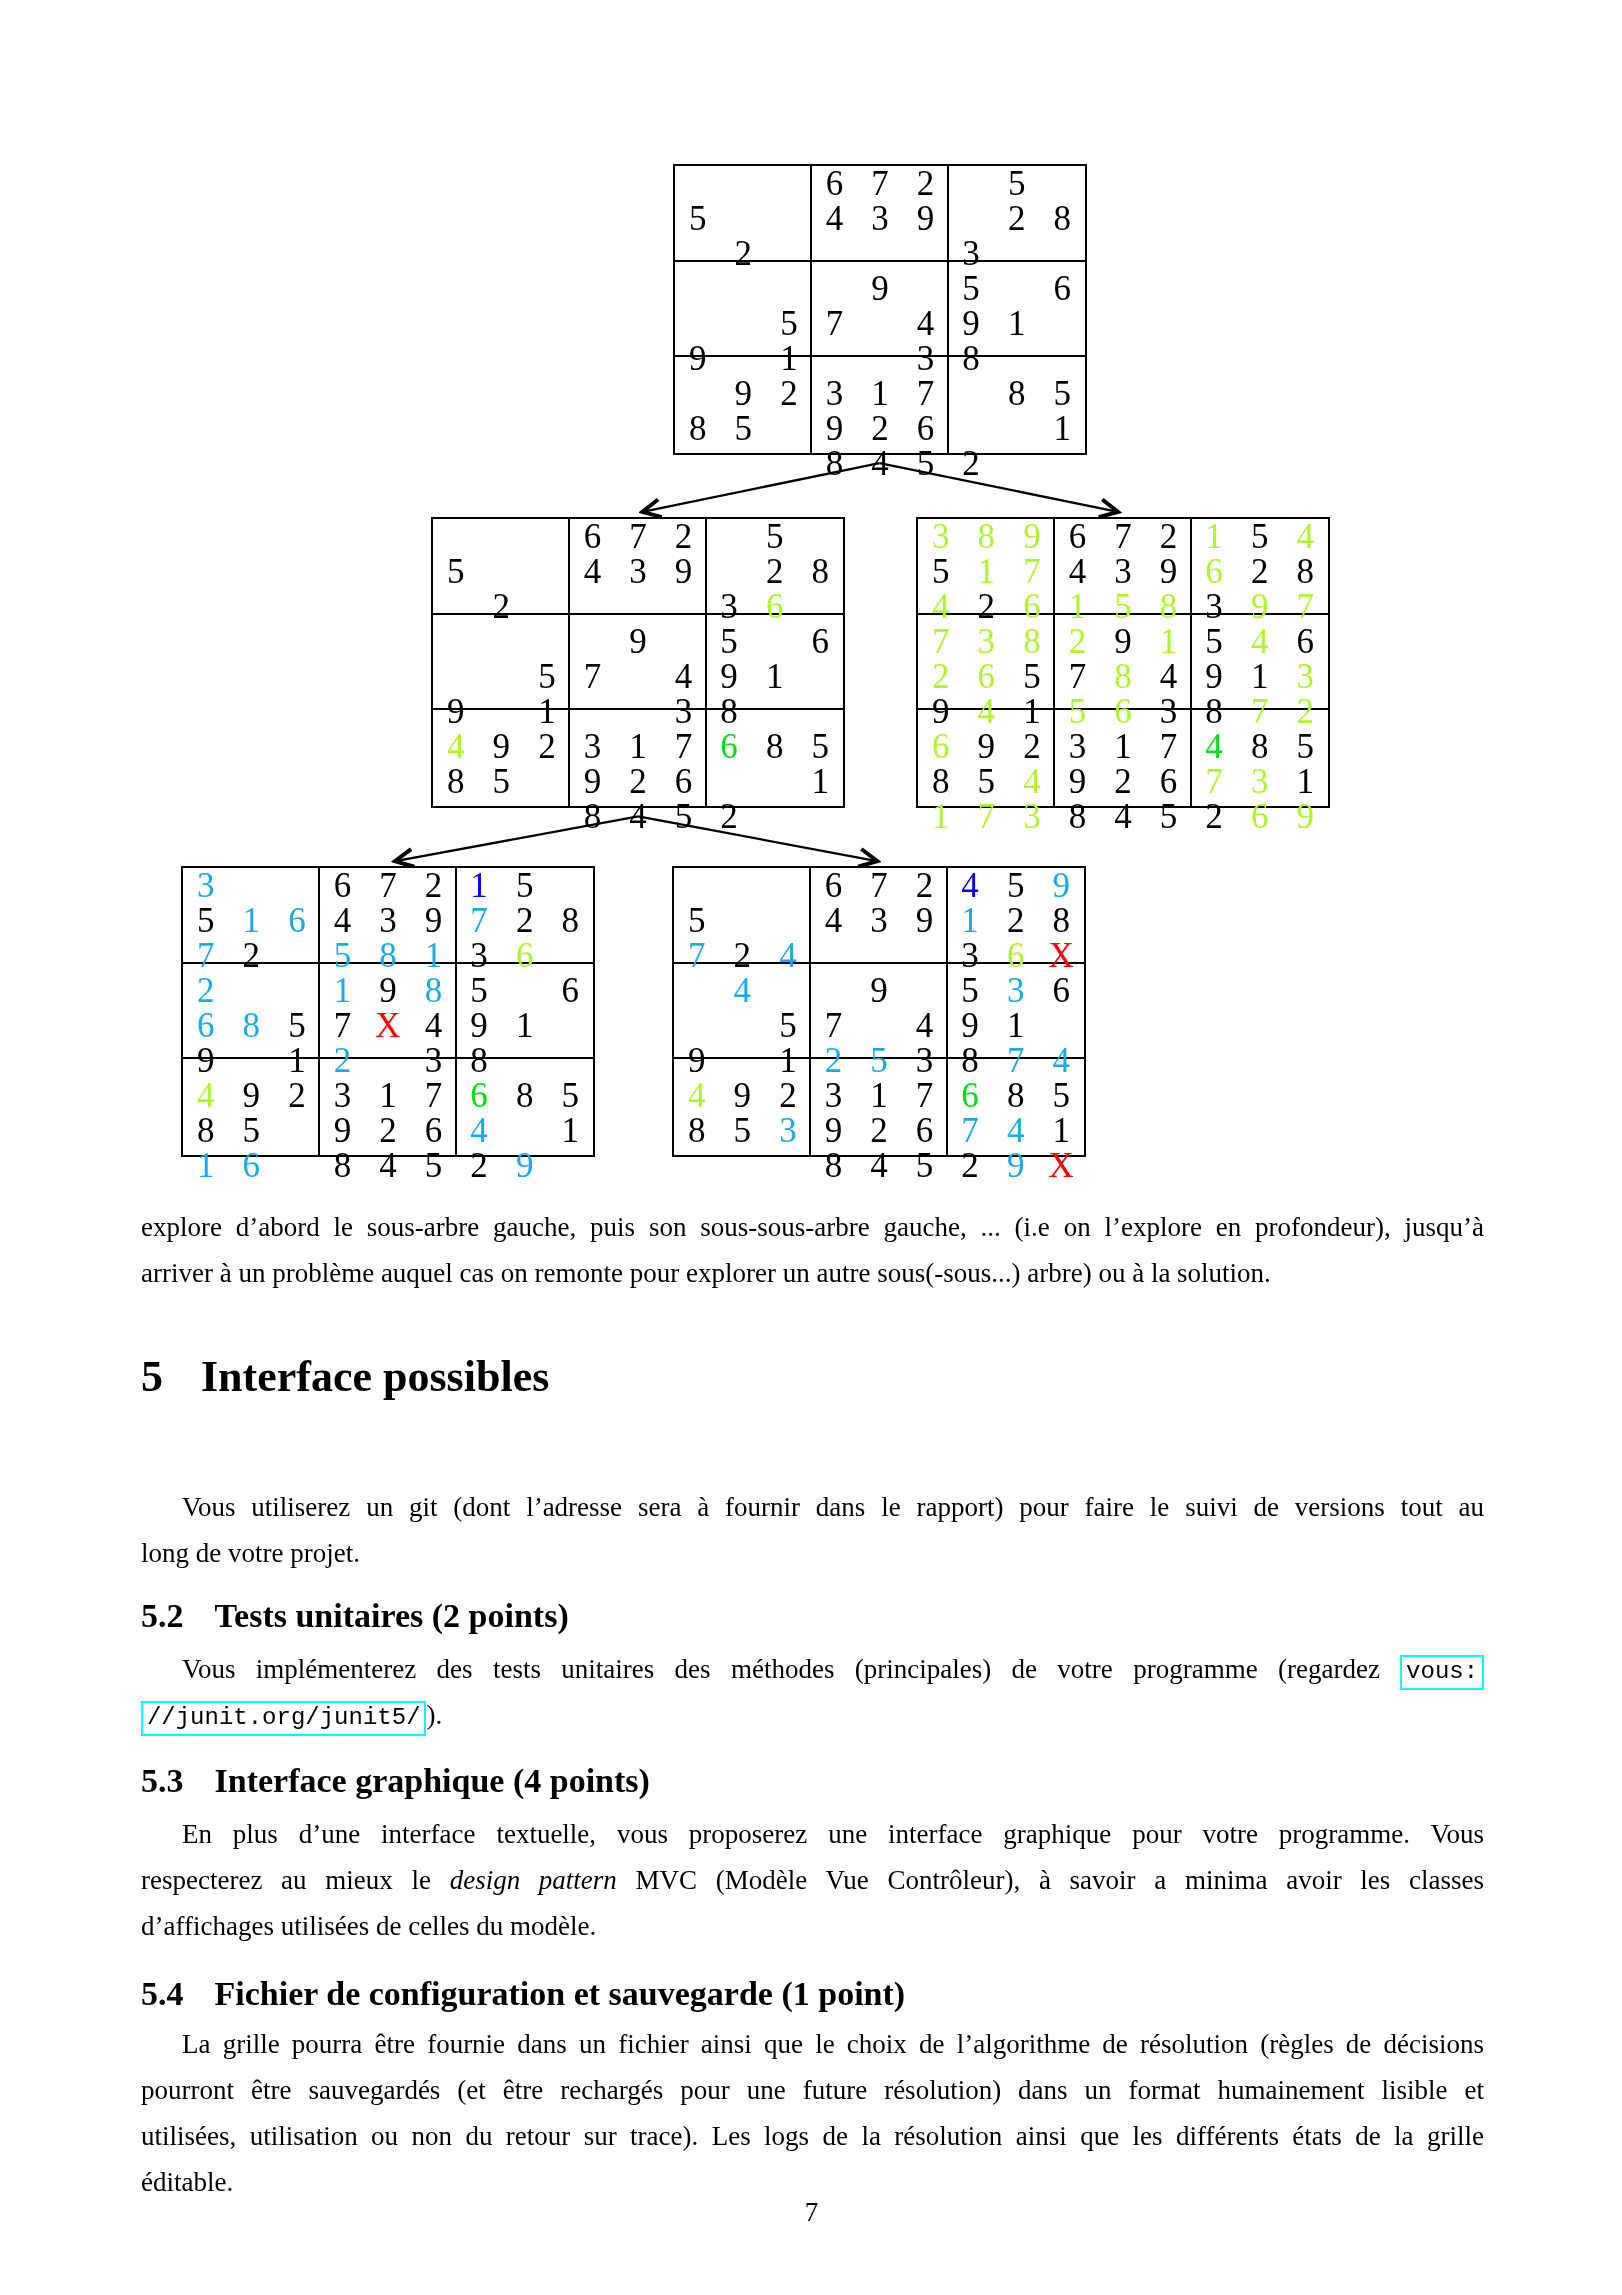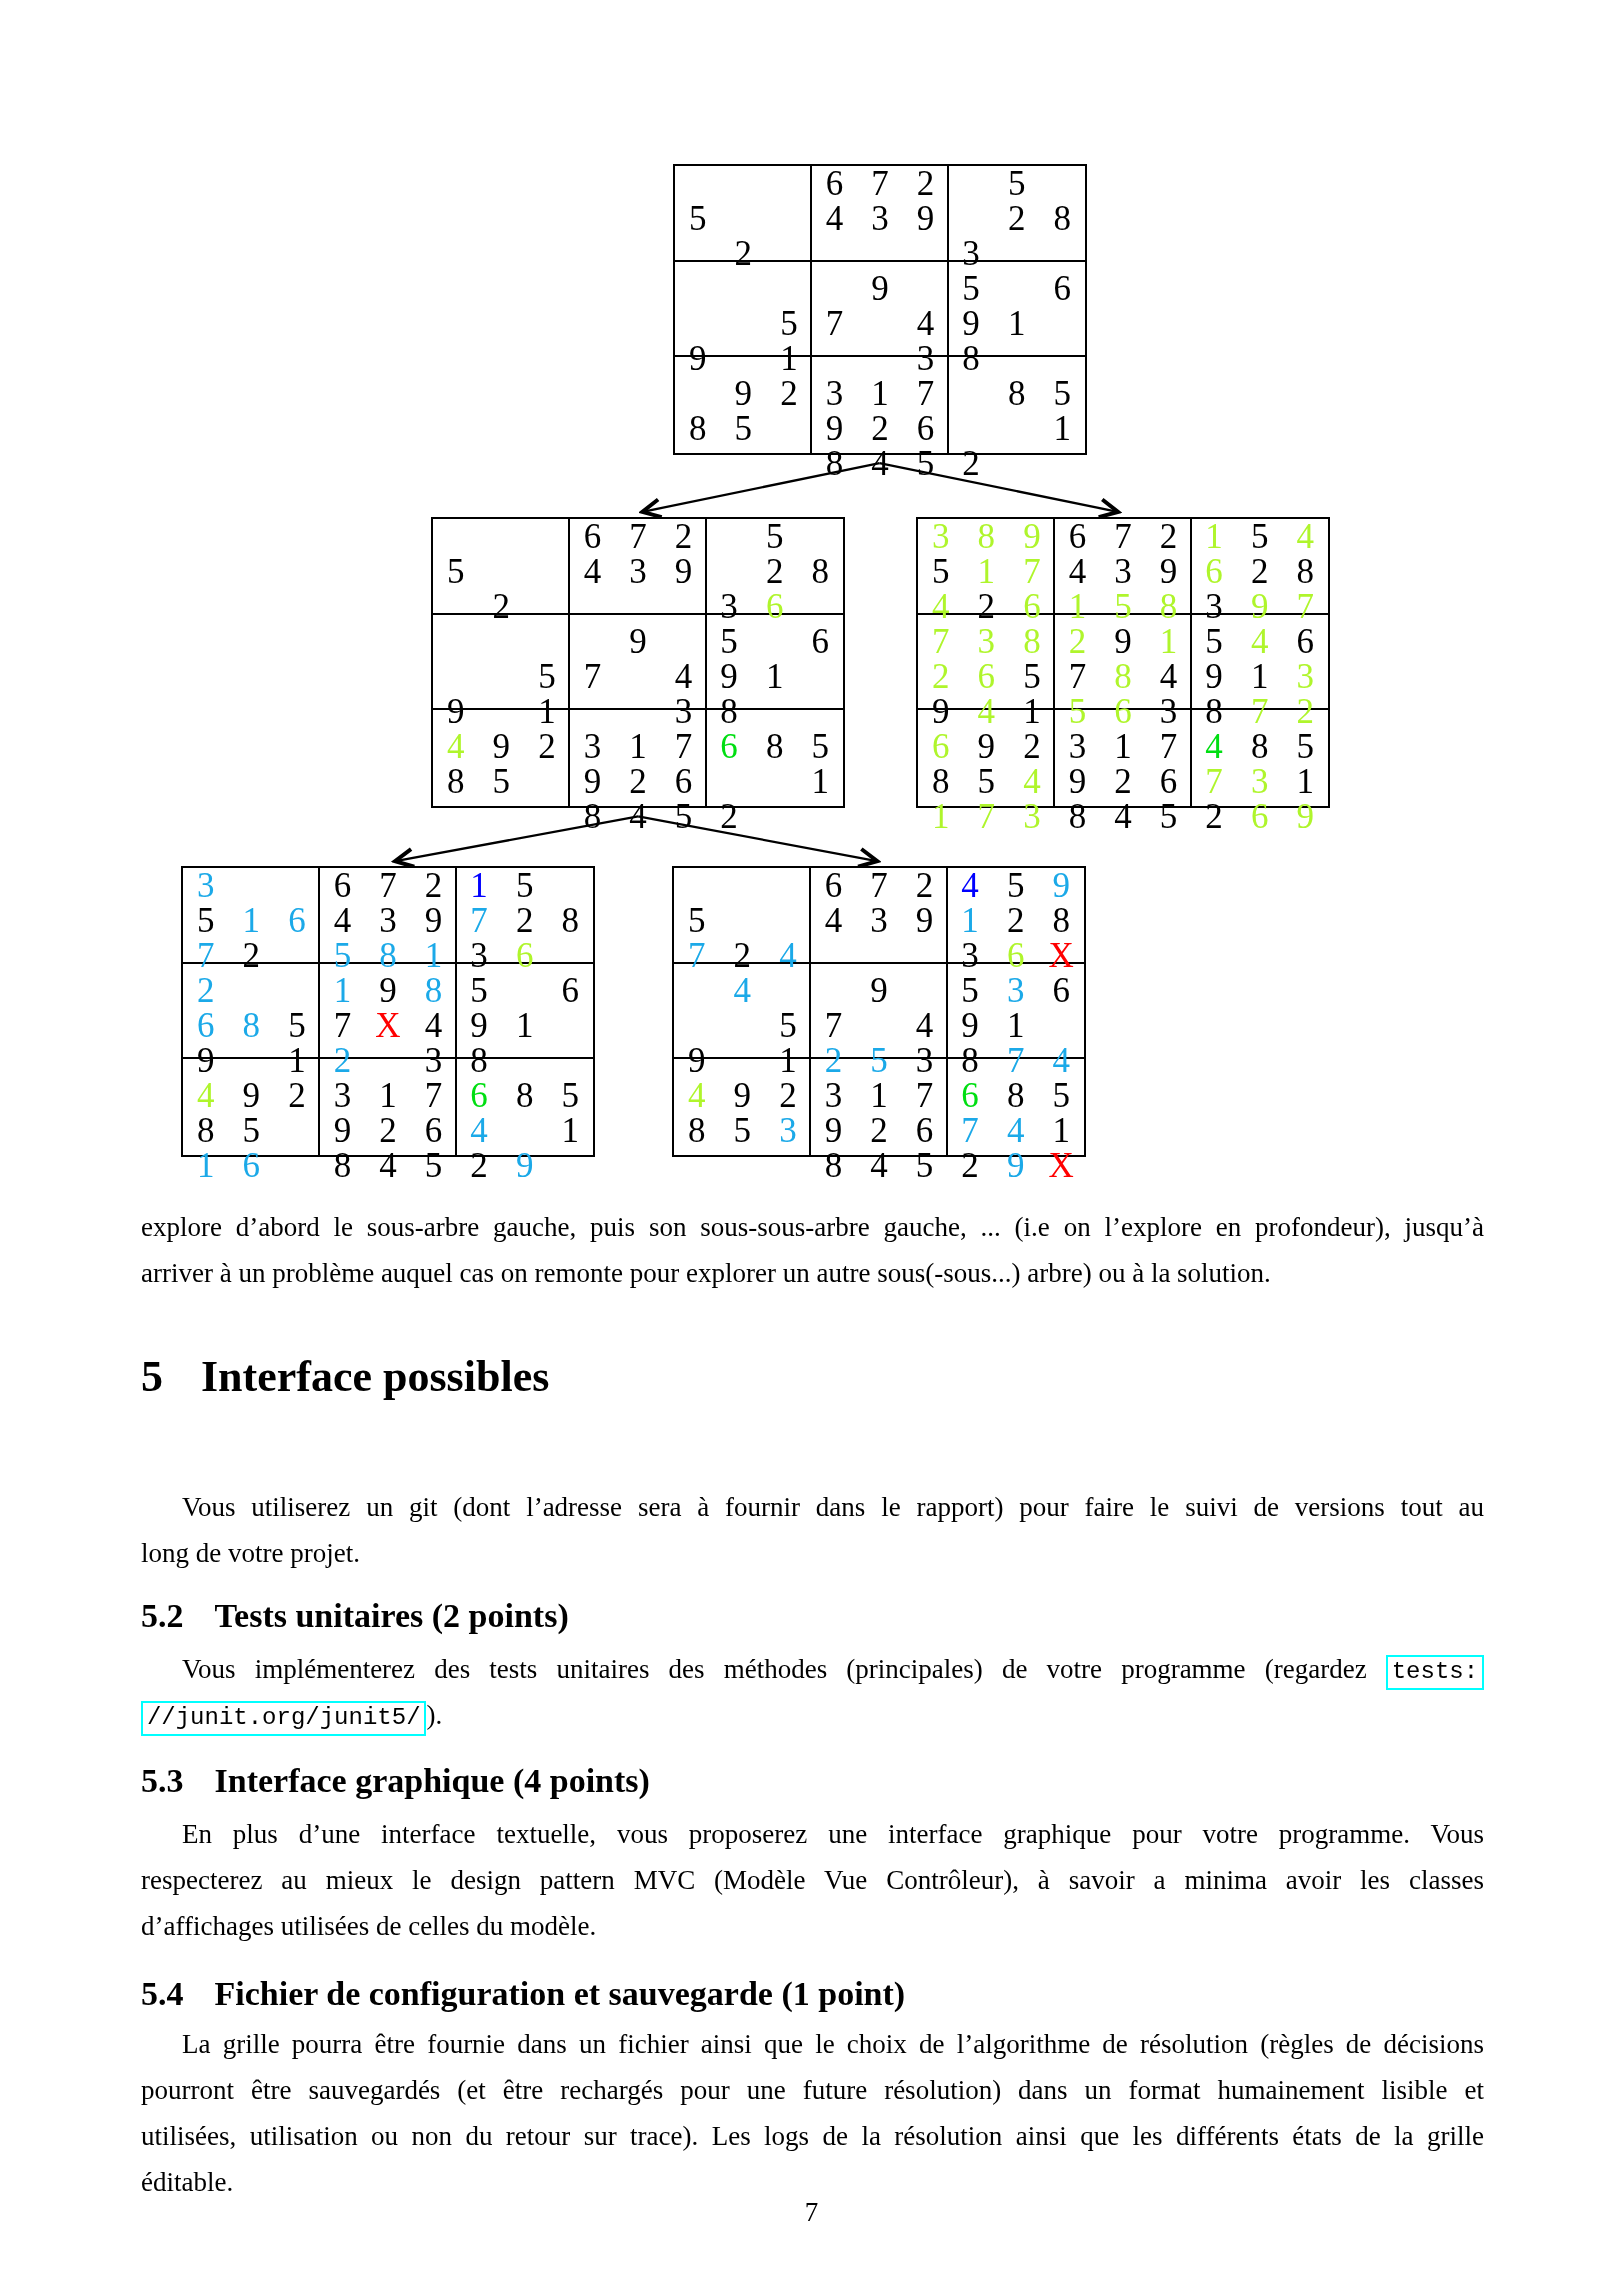--- a/index.html
+++ b/index.html
@@ -24,21 +24,21 @@
   .indent{text-indent:41px;}
   .sc{font-variant:small-caps;}
   .sec{position:absolute;left:141px;margin:0;font-weight:bold;white-space:nowrap;}
   .sec1{font-size:44px;}
   .sec1 .num{display:inline-block;margin-right:38px;}
   .sec2{font-size:34px;}
   .sec2 .num{display:inline-block;margin-right:31px;}
   .refbox{display:inline-block;border:2px solid var(--ref-box,#f00);padding:0 3.3px;line-height:1.02;}
   .linkbox{border:2px solid var(--link-box,#0ff);padding:1.3px 3.9px 2.6px 3.9px;
            font-family:"Liberation Mono","DejaVu Sans Mono",monospace;font-size:24px;}
-  .it{}
+  .it{font-style:italic;}
   .footer{position:absolute;left:0;top:2197px;width:1623px;text-align:center;font-size:27px;}
 </style>
 </head>
 <body>
 
 <div class="page">
 
   <div class="fig">
 
     <svg class="arrows" width="1623" height="1184" viewBox="0 0 2480 1810">
@@ -516,21 +516,21 @@
   <h2 class="sec sec1" style="top:1351px"><span class="num">5</span><span>Interface possibles</span></h2>
 
   <div class="para" style="top:1484px">
       <div class="pline jline indent">Vous utiliserez un git (dont l’adresse sera à fournir dans le rapport) pour faire le suivi de versions tout au</div>
       <div class="pline">long de votre projet.</div>
     </div>
 
   <h3 class="sec sec2" style="top:1597px"><span class="num">5.2</span><span>Tests unitaires (2 points)</span></h3>
   <div class="para" style="top:1646px">
     <div class="pline jline indent"><span>Vous implémenterez des tests unitaires des méthodes (principales) de votre programme (regardez</span>
-      <span class="linkbox">tests:</span></div>
+      <span class="linkbox">vous:</span></div>
     <div class="pline"><span class="linkbox">//junit.org/junit5/</span><span>).</span></div>
   </div>
 
   <h3 class="sec sec2" style="top:1762px"><span class="num">5.3</span><span>Interface graphique (4 points)</span></h3>
   <div class="para" style="top:1811px">
     <div class="pline jline indent">En plus d’une interface textuelle, vous proposerez une interface graphique pour votre programme. Vous</div>
     <div class="pline jline"><span>respecterez au mieux le</span>
       <span class="it">design pattern</span>
       <span>MVC (Modèle Vue Contrôleur), à savoir a minima avoir les classes</span></div>
     <div class="pline">d’affichages utilisées de celles du modèle.</div>

